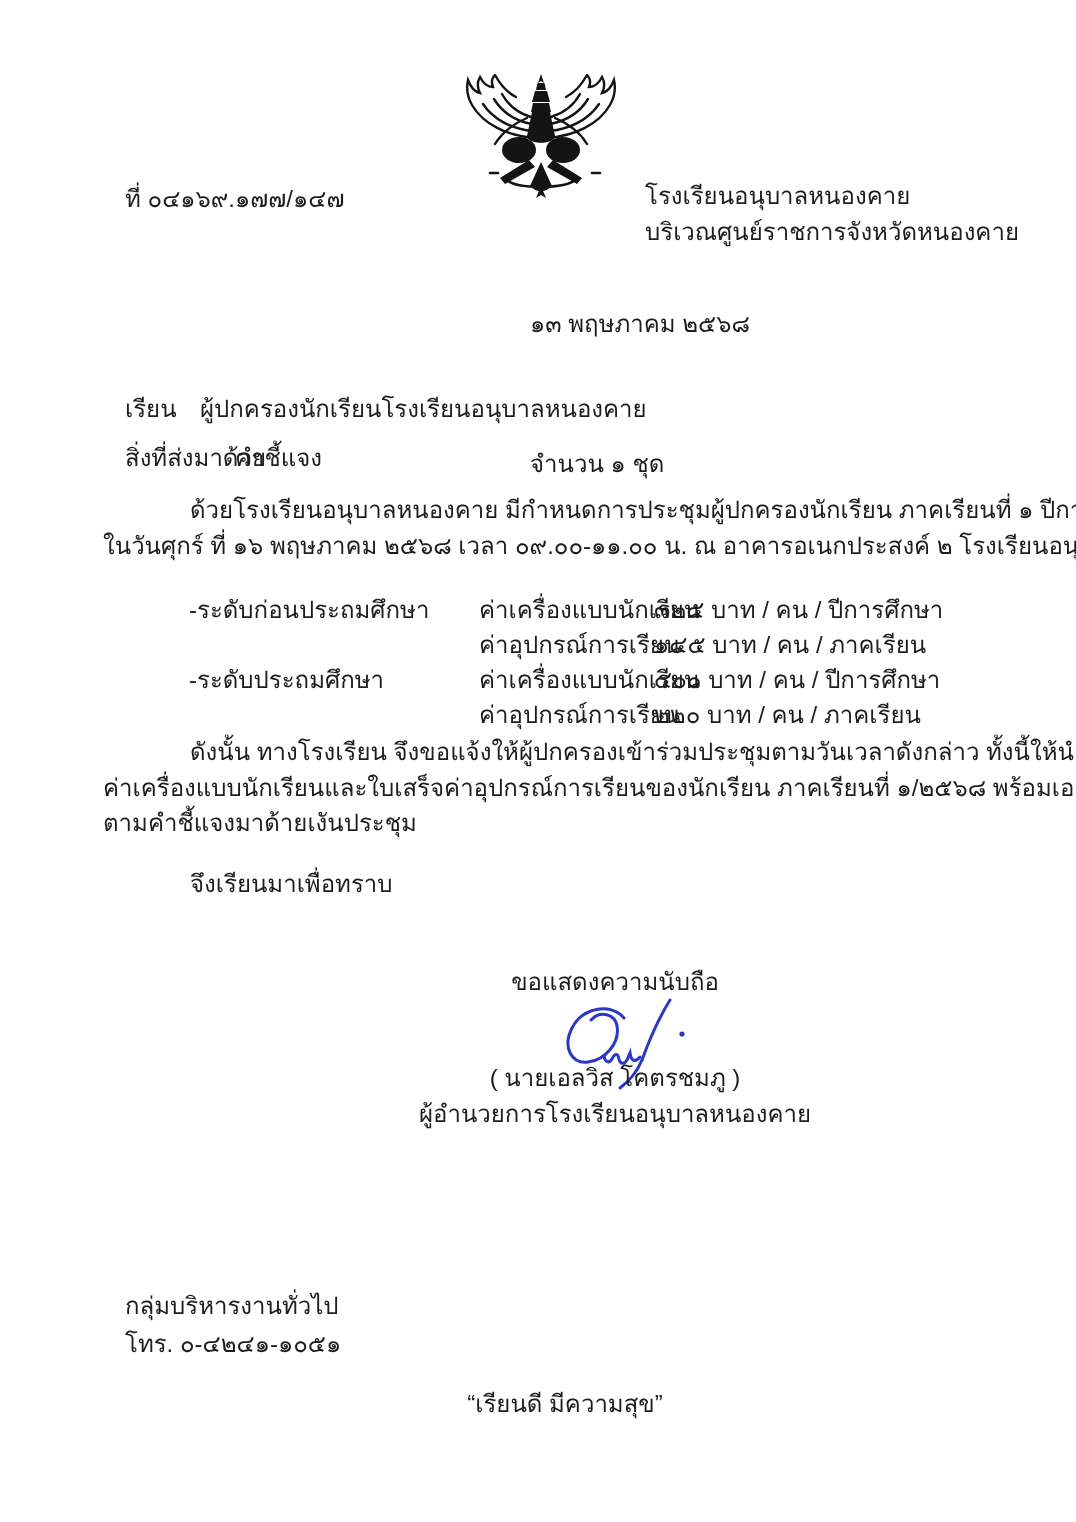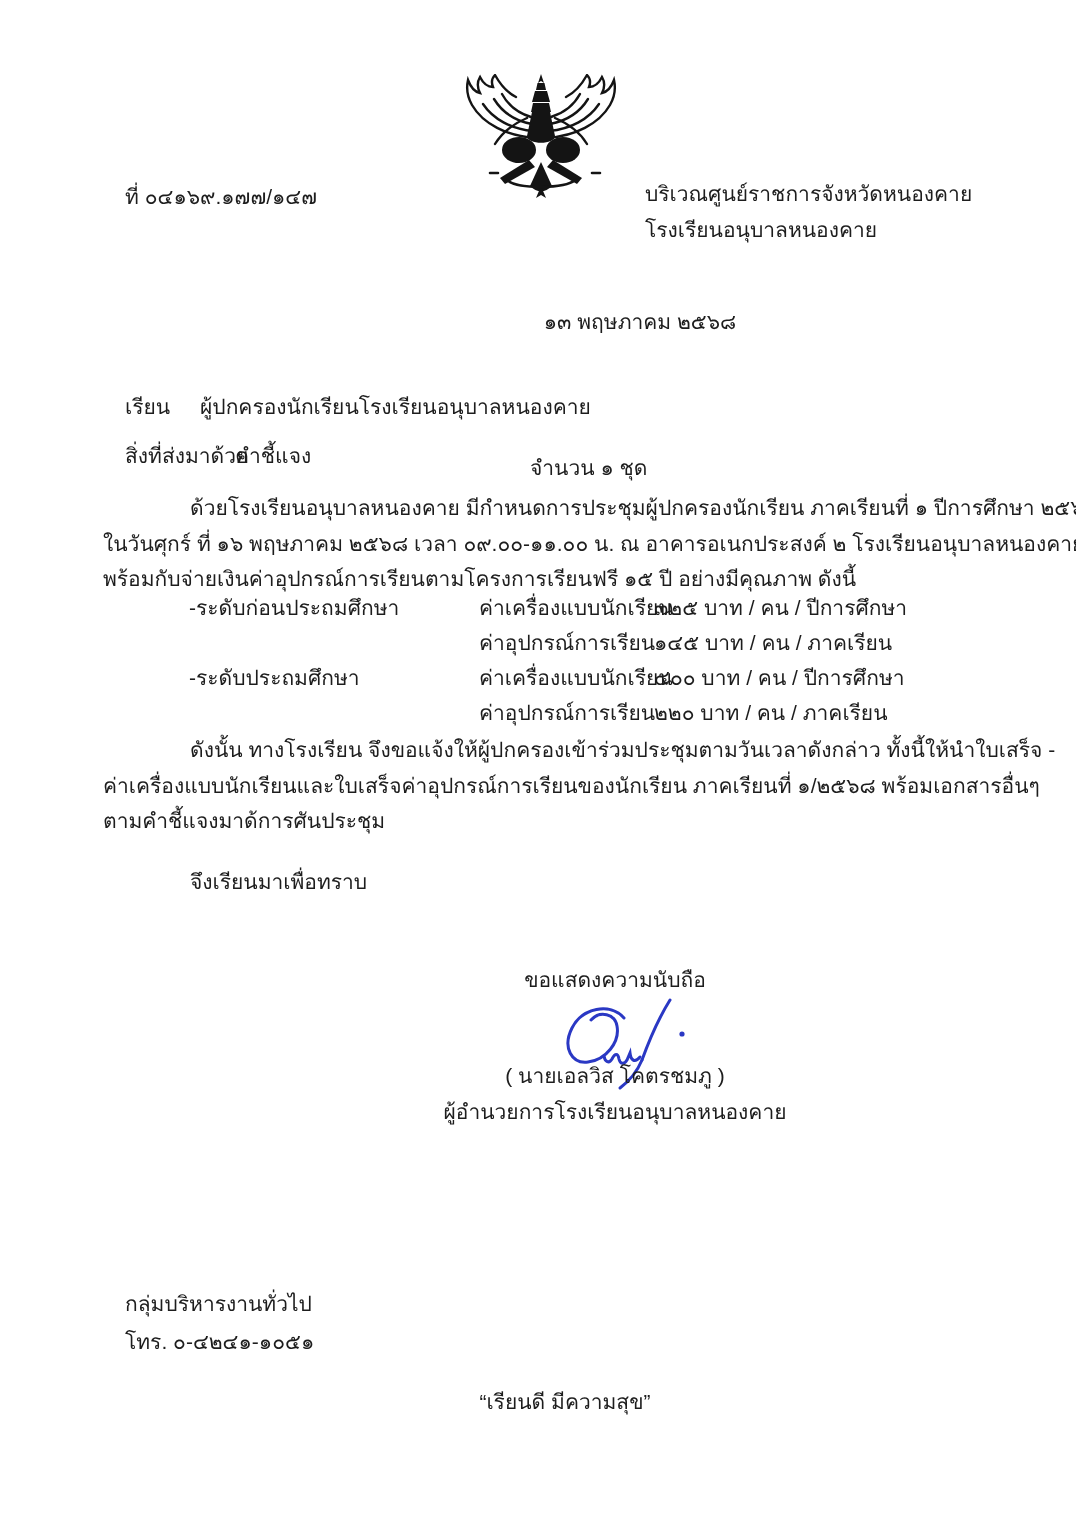--- a/index.html
+++ b/index.html
@@ -10,38 +10,38 @@
   .page {
     position: relative;
     width: 1076px;
     height: 1522px;
     background: #ffffff;
     font-family: "Liberation Sans", "DejaVu Sans", sans-serif;
     color: #1d1d1d;
     overflow: hidden;
   }
   .abs { position: absolute; }
-  .txt { font-size: 21px; line-height: 1.3; white-space: nowrap; }
+  .txt { font-size: 24px; line-height: 1.3; white-space: nowrap; }
   .center { text-align: center; }
 
   .doc-number { left: 125px; top: 183px; }
   .garuda { left: 455px; top: 74px; width: 172px; height: 130px; }
   .sender { left: 645px; top: 180px; }
   .sender div { height: 36px; }
 
   .date-line { left: 400px; top: 308px; width: 480px; }
 
   .meta-row { left: 125px; white-space: nowrap; }
   .row-subject { top: 340px; }
   .row-to { top: 393px; }
   .row-attach { top: 442px; width: 880px; }
   .meta-label { display: inline-block; }
   .label-w75 { width: 75px; }
   .label-w110 { width: 110px; }
-  .attach-count { position: absolute; left: 405px; top: 12px; }
+  .attach-count { position: absolute; left: 405px; top: 6px; }
 
   .para { left: 103px; width: 905px; }
   .para .line { height: 35.5px; white-space: nowrap; }
   .para .indent { padding-left: 87px; }
   .para1 { top: 494px; }
   .para2 { top: 736px; }
 
   .fee-table { left: 155px; top: 594px; width: 860px; }
   .fee-row { height: 35px; white-space: nowrap; }
   .fee-level { display: inline-block; width: 290px; margin-left: 34px; }
@@ -101,61 +101,60 @@
     </g>
     <g fill="none" stroke="#141414" stroke-width="2.6" stroke-linecap="round">
       <path d="M52 106 c10 9 58 9 68 0"></path>
       <path d="M43 99 h-8 m102 0 h8"></path>
     </g>
   </svg>
 
   <div class="abs txt doc-number">ที่  ๐๔๑๖๙.๑๗๗/๑๔๗</div>
 
   <div class="abs txt sender">
+    <div>โรงเรียนอนุบาลหนองคาย</div>
     <div>บริเวณศูนย์ราชการจังหวัดหนองคาย</div>
-    <div>โรงเรียนอนุบาลหนองคาย</div>
   </div>
 
   <div class="abs txt center date-line">๑๓  พฤษภาคม  ๒๕๖๘</div>
 
 
   <div class="abs txt meta-row row-to">
     <span class="meta-label label-w75">เรียน</span><span>ผู้ปกครองนักเรียนโรงเรียนอนุบาลหนองคาย</span>
   </div>
 
   <div class="abs txt meta-row row-attach">
     <span class="meta-label label-w110">สิ่งที่ส่งมาด้วย</span><span>คำชี้แจง</span>
     <span class="attach-count">จำนวน ๑ ชุด</span>
   </div>
 
   <div class="abs txt para para1">
     <div class="line indent">ด้วยโรงเรียนอนุบาลหนองคาย  มีกำหนดการประชุมผู้ปกครองนักเรียน ภาคเรียนที่ ๑ ปีการศึกษา ๒๕๖๘</div>
     <div class="line">ในวันศุกร์ ที่ ๑๖ พฤษภาคม ๒๕๖๘ เวลา ๐๙.๐๐-๑๑.๐๐ น. ณ อาคารอเนกประสงค์ ๒ โรงเรียนอนุบาลหนองคาย</div>
-    <div class="line">พร้อมกับจ่ายเงินค่าอุปกรณ์การเรียนตามโครงการเรียนฟรี ๑๕ ปี  อย่างมีคุณภาพ ดังนี้</div>
   </div>
 
   <div class="abs txt fee-table">
     <div class="fee-row">
       <span class="fee-level">-ระดับก่อนประถมศึกษา</span><span class="fee-item">ค่าเครื่องแบบนักเรียน</span><span class="fee-amount">๓๒๕ บาท / คน / ปีการศึกษา</span>
     </div>
     <div class="fee-row">
       <span class="fee-level"></span><span class="fee-item">ค่าอุปกรณ์การเรียน</span><span class="fee-amount">๑๔๕ บาท / คน / ภาคเรียน</span>
     </div>
     <div class="fee-row">
       <span class="fee-level">-ระดับประถมศึกษา</span><span class="fee-item">ค่าเครื่องแบบนักเรียน</span><span class="fee-amount">๔๐๐ บาท / คน / ปีการศึกษา</span>
     </div>
     <div class="fee-row">
       <span class="fee-level"></span><span class="fee-item">ค่าอุปกรณ์การเรียน</span><span class="fee-amount">๒๒๐ บาท / คน / ภาคเรียน</span>
     </div>
   </div>
 
   <div class="abs txt para para2">
     <div class="line indent">ดังนั้น  ทางโรงเรียน  จึงขอแจ้งให้ผู้ปกครองเข้าร่วมประชุมตามวันเวลาดังกล่าว  ทั้งนี้ให้นำใบเสร็จ -</div>
     <div class="line">ค่าเครื่องแบบนักเรียนและใบเสร็จค่าอุปกรณ์การเรียนของนักเรียน  ภาคเรียนที่ ๑/๒๕๖๘  พร้อมเอกสารอื่นๆ</div>
-    <div class="line">ตามคำชี้แจงมาด้การศันประชุม</div>
+    <div class="line">ตามคำชี้แจงมาด้ายเงันประชุม</div>
   </div>
 
   <div class="abs txt closing">จึงเรียนมาเพื่อทราบ</div>
 
   <div class="abs txt center sig-salutation">ขอแสดงความนับถือ</div>
 
   <svg class="abs signature-svg" viewBox="0 0 162 98" aria-hidden="true">
     <g fill="none" stroke="#2a38c4" stroke-width="3" stroke-linecap="round">
       <path d="M76 22 C62 6 34 12 24 32 C14 52 24 68 40 66 C58 64 72 46 69 30 C67 18 52 14 43 24"></path>
       <path d="M56 60 c1 6 5 8 8 3 c3 -6 6 -6 7 0 c1 5 5 6 8 1 l3 -7 c1 8 5 10 10 4"></path>

